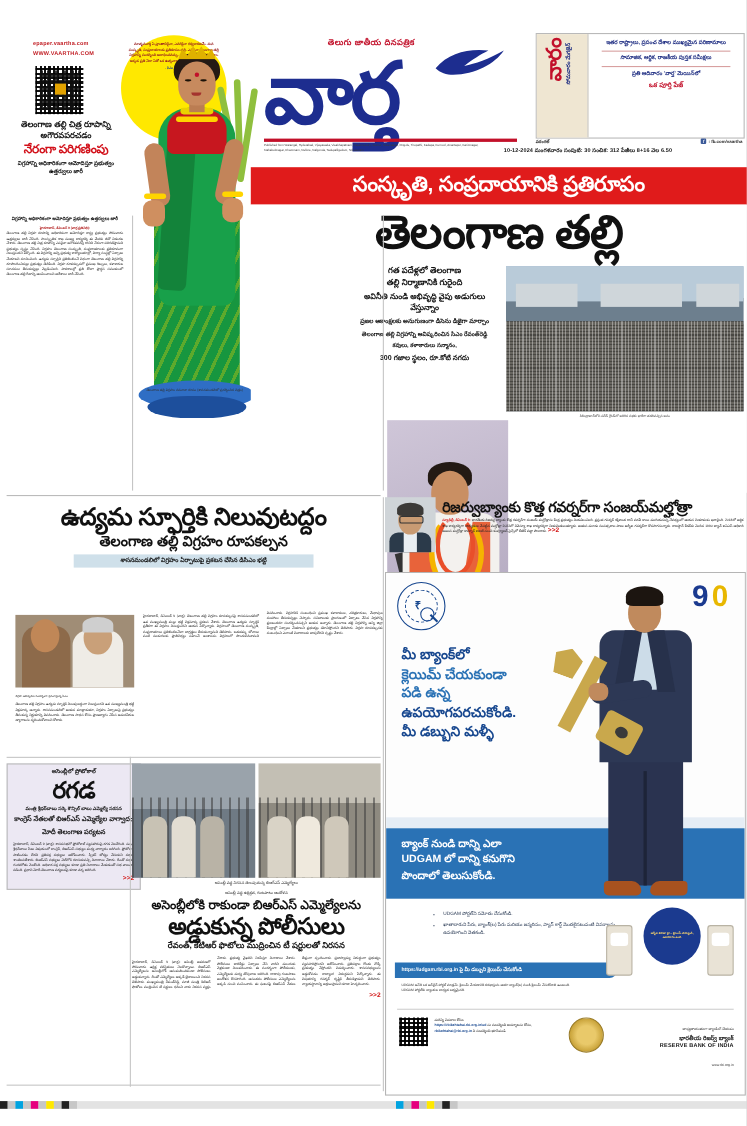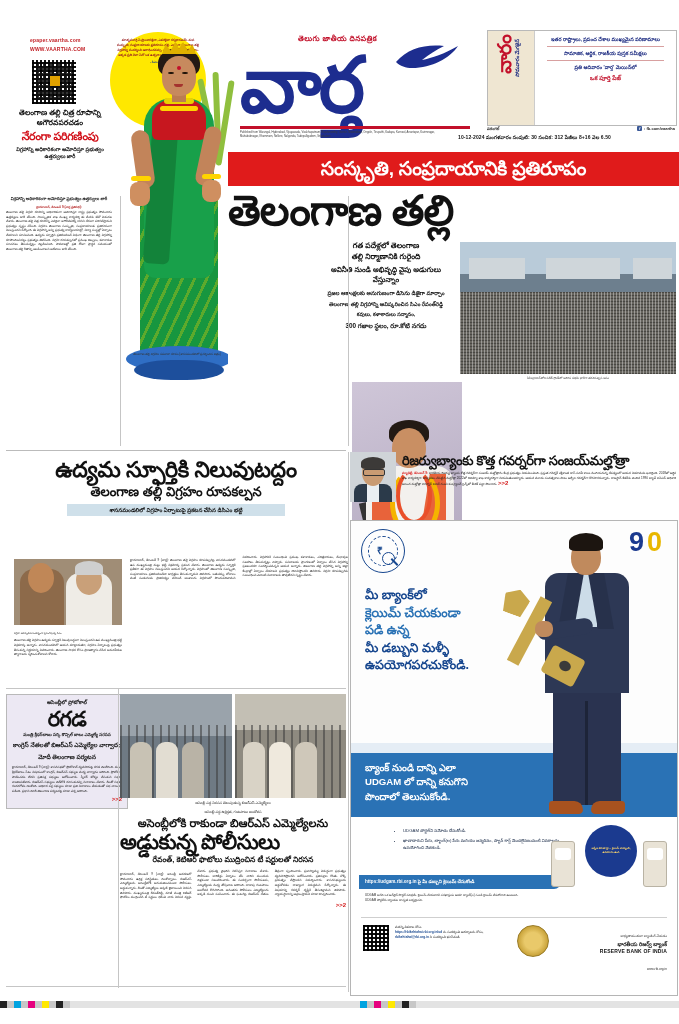--- a/index.html
+++ b/index.html
@@ -98,21 +98,21 @@
      font-size:4px;font-weight:bold;color:#222;}
   .fb{display:inline-block;width:5px;height:5px;background:#3b5998;color:#fff;font-size:4px;text-align:center;
      line-height:5px;border-radius:1px;margin-right:2px;}
 
   
   .redband{position:absolute;left:228px;top:152px;width:451px;height:34px;background:#e01b1b;}
   .redband span{display:block;text-align:center;color:#fff;font-size:19px;line-height:34px;font-weight:bold;letter-spacing:-.2px;}
 
   
   .hero{position:absolute;left:228px;top:186px;width:451px;height:262px;background:#fff;}
-  .hero h1{margin:0;padding:2px 0 0 0;text-align:left;font-size:42px;line-height:46px;
+  .hero h1{margin:0;padding:2px 0 0 0;text-align:center;font-size:42px;line-height:46px;
      color:#111;font-weight:bold;letter-spacing:-1px;}
   .hero-sub{position:absolute;left:92px;top:54px;width:132px;text-align:center;}
   .hero-sub .s1{font-size:7.6px;line-height:11px;color:#111;font-weight:bold;}
   .hero-sub .s2{font-size:7.2px;line-height:10.4px;color:#111;font-weight:bold;margin-top:3px;}
   .hero-sub .s3{font-size:5.6px;line-height:8.4px;color:#111;font-weight:bold;margin-top:3px;}
   .hero-sub .s4{font-size:5.4px;line-height:8px;color:#111;font-weight:bold;margin-top:3px;}
   .hero-sub .s5{font-size:5.2px;line-height:7.6px;color:#111;font-weight:bold;margin-top:3px;}
   .hero-sub .s6{font-size:6.4px;line-height:9px;color:#111;font-weight:bold;margin-top:2px;}
 
   .crowd{position:absolute;left:232px;top:56px;width:216px;height:132px;
@@ -180,21 +180,21 @@
   .police{position:absolute;left:120px;top:694px;width:226px;}
   .polphotos{display:flex;gap:3px;}
   .polphoto{flex:1;height:104px;position:relative;overflow:hidden;background:#b9b4aa;}
   .pp1{background:linear-gradient(#9aa3ab 0 40%,#6f7a84 40% 100%);}
   .pp2{background:linear-gradient(#c3bfb4 0 35%,#8e8a80 35% 100%);}
   .pp-rail{position:absolute;left:0;top:30%;width:100%;height:70%;
      background:repeating-linear-gradient(90deg,rgba(60,60,60,.55) 0 2px,transparent 2px 8px);}
   .pp-p{position:absolute;bottom:0;width:22px;height:56px;border-radius:9px 9px 0 0;}
   .police .kick{text-align:center;font-size:3.6px;line-height:5.6px;color:#333;margin-top:3px;}
   .police h2{margin:1px 0 0 0;text-align:center;font-size:11.2px;line-height:14px;font-weight:bold;color:#111;}
-  .police h1{margin:0;text-align:left;font-size:21px;line-height:25px;font-weight:bold;color:#111;letter-spacing:-.6px;font-family:Liberation Serif, serif;}
+  .police h1{margin:0;text-align:center;font-size:21px;line-height:25px;font-weight:bold;color:#111;letter-spacing:-.6px;}
   .police .sub{text-align:center;font-size:7.6px;line-height:10px;font-weight:bold;color:#111;}
   .police .cols{column-count:3;column-gap:6px;margin-top:4px;}
 
   
   .gov{position:absolute;left:350px;top:452px;width:326px;}
   .gov-photo{position:absolute;left:0;top:0;width:46px;height:50px;background:#cfd4d8;overflow:hidden;}
   .gv-head{position:absolute;left:12px;top:8px;width:22px;height:26px;border-radius:50%;background:#c99b73;}
   .gv-hair{position:absolute;left:11px;top:5px;width:24px;height:12px;border-radius:50% 50% 20% 20%;background:#3c3a38;}
   .gv-glass{position:absolute;left:13px;top:17px;width:20px;height:5px;border:1px solid #333;border-radius:2px;}
   .gv-body{position:absolute;left:4px;top:32px;width:38px;height:20px;background:#2b3a4a;border-radius:8px 8px 0 0;}
@@ -477,22 +477,22 @@
 
     <div class="logo90">
       <span class="n9">9</span>
       <span class="n0">0</span>
     </div>
 
     <div class="ad-head">
       <div>మీ బ్యాంక్‌లో</div>
       <div class="hl">క్లెయిమ్ చేయకుండా</div>
       <div class="hl">పడి ఉన్న</div>
+      <div>ఉపయోగపరచుకోండి.</div>
       <div>మీ డబ్బుని మళ్ళీ</div>
-      <div>ఉపయోగపరచుకోండి.</div>
     </div>
 
     <div class="man">
       <span class="m-legs"></span>
       <span class="m-legsplit"></span>
       <span class="m-shoe1"></span>
       <span class="m-shoe2"></span>
       <span class="m-suit"></span>
       <span class="m-shirt"></span>
       <span class="m-lapelL"></span>

